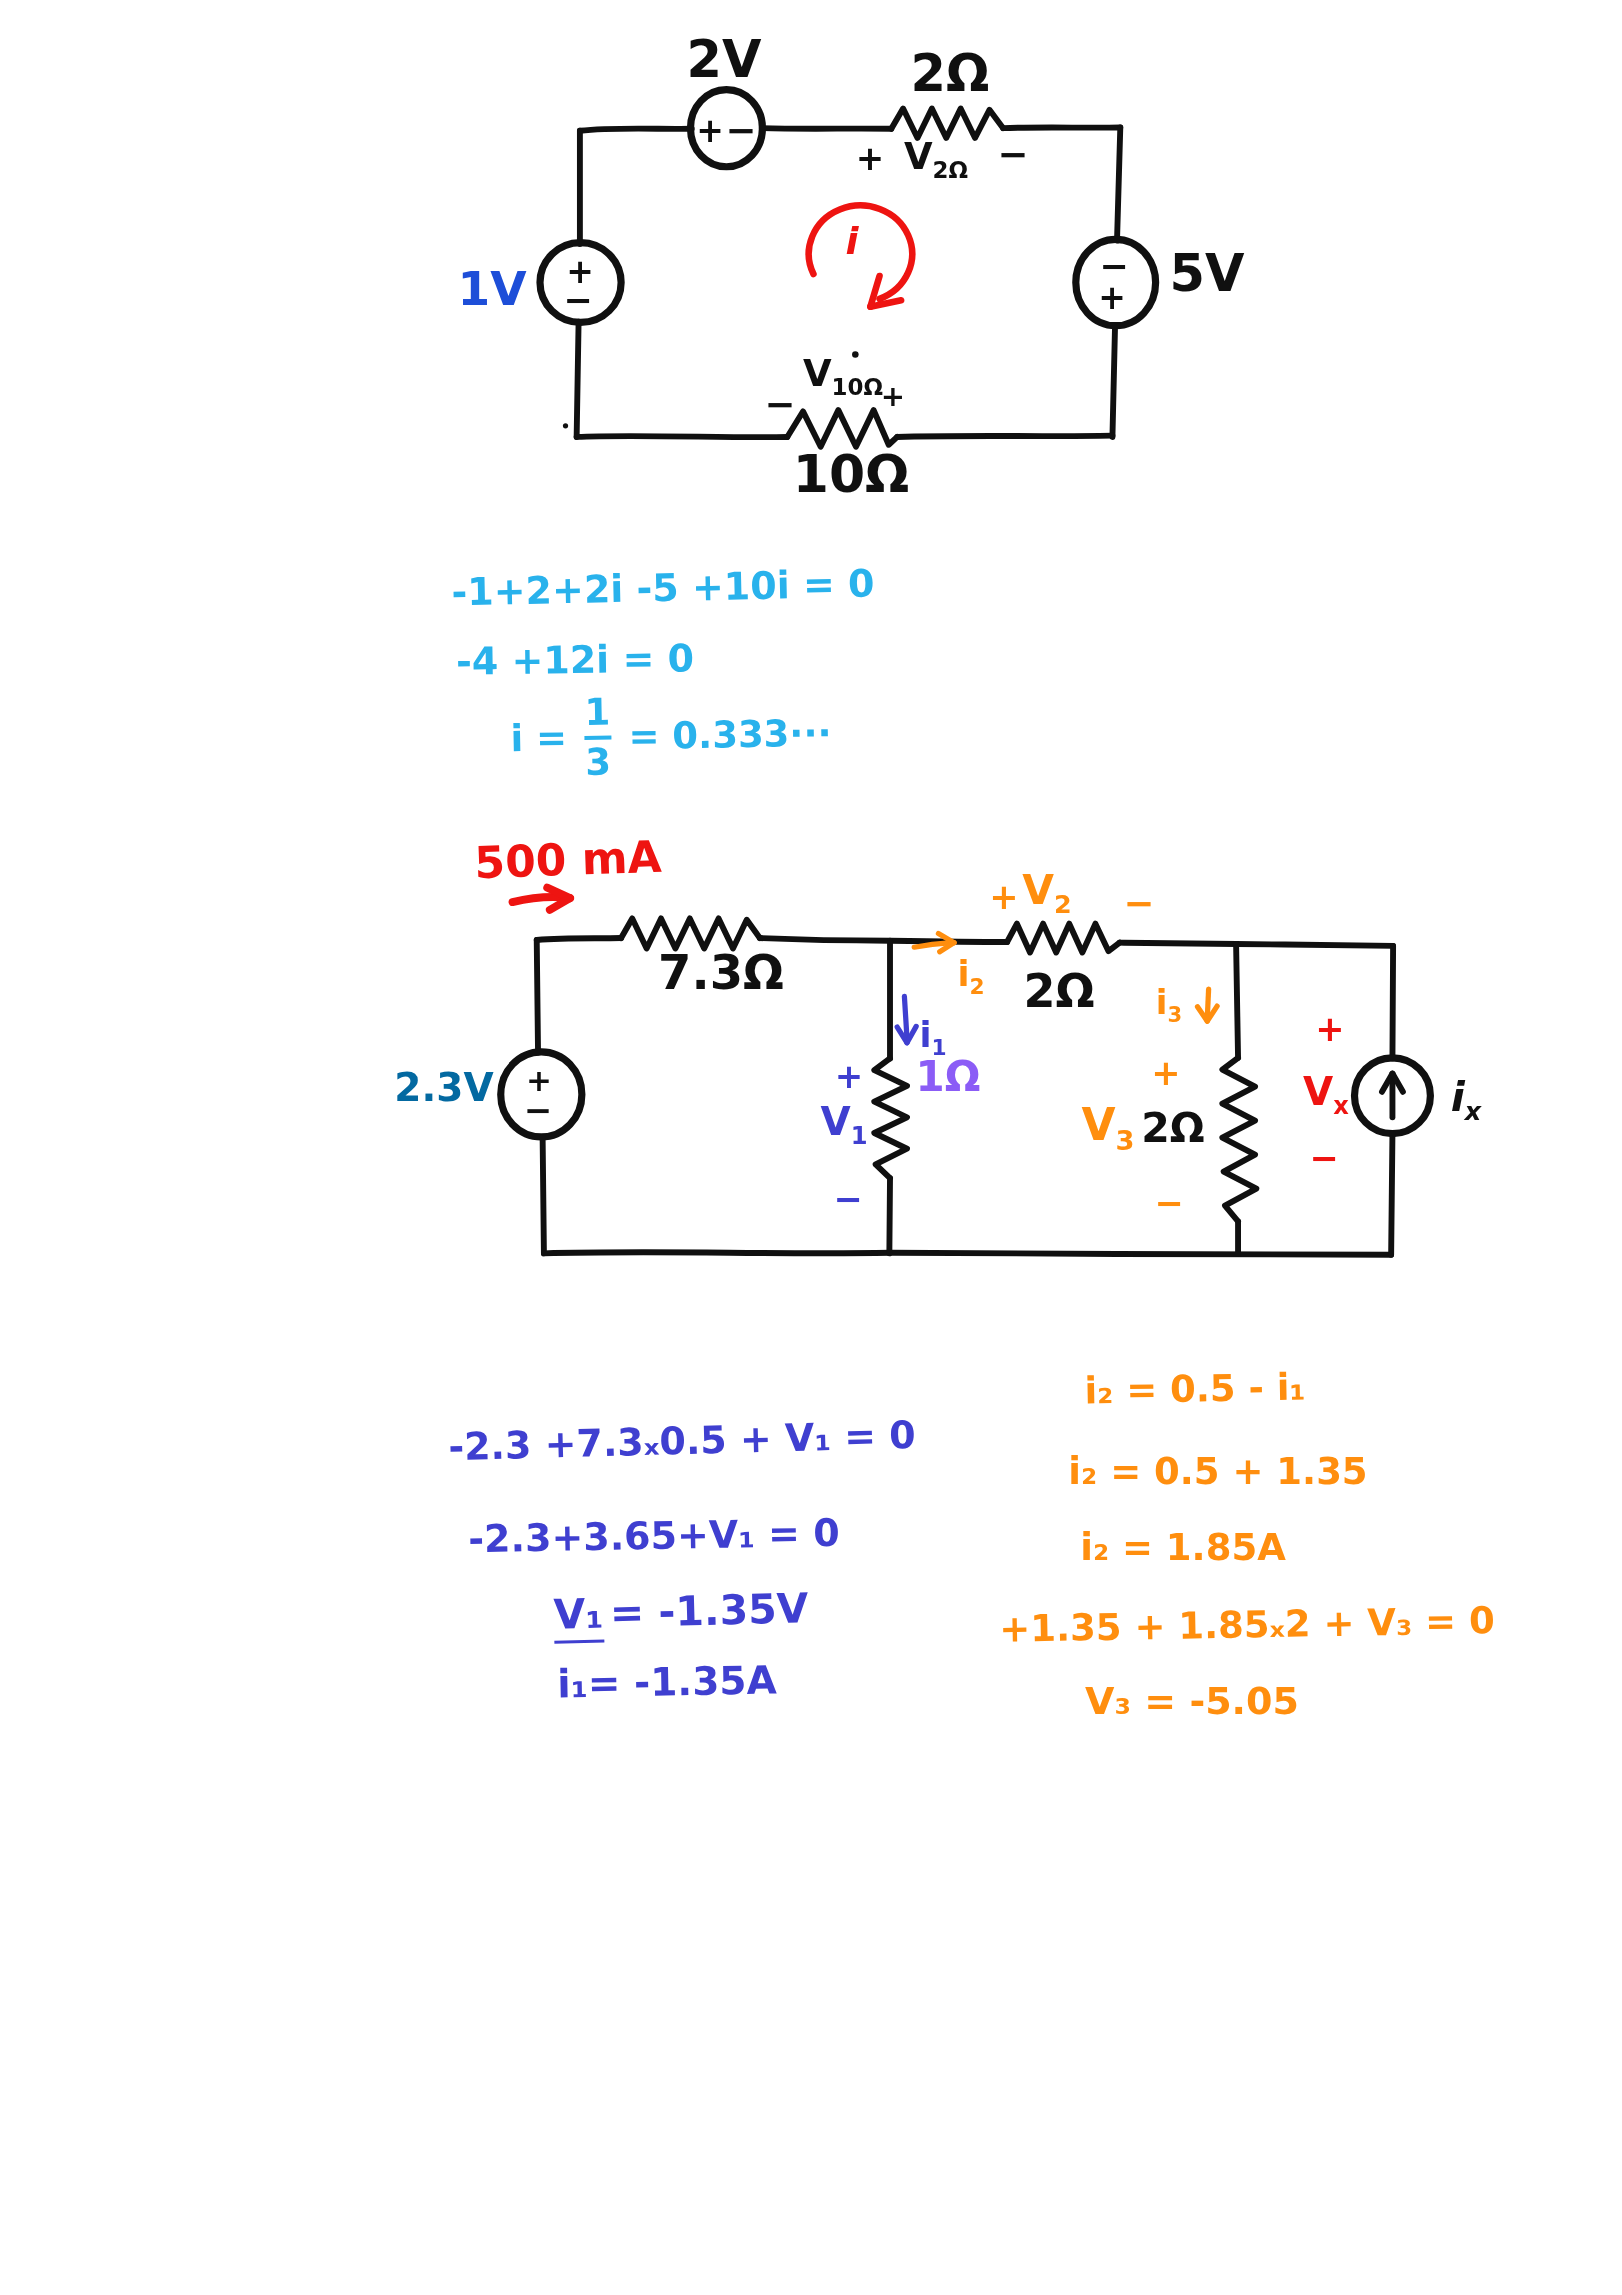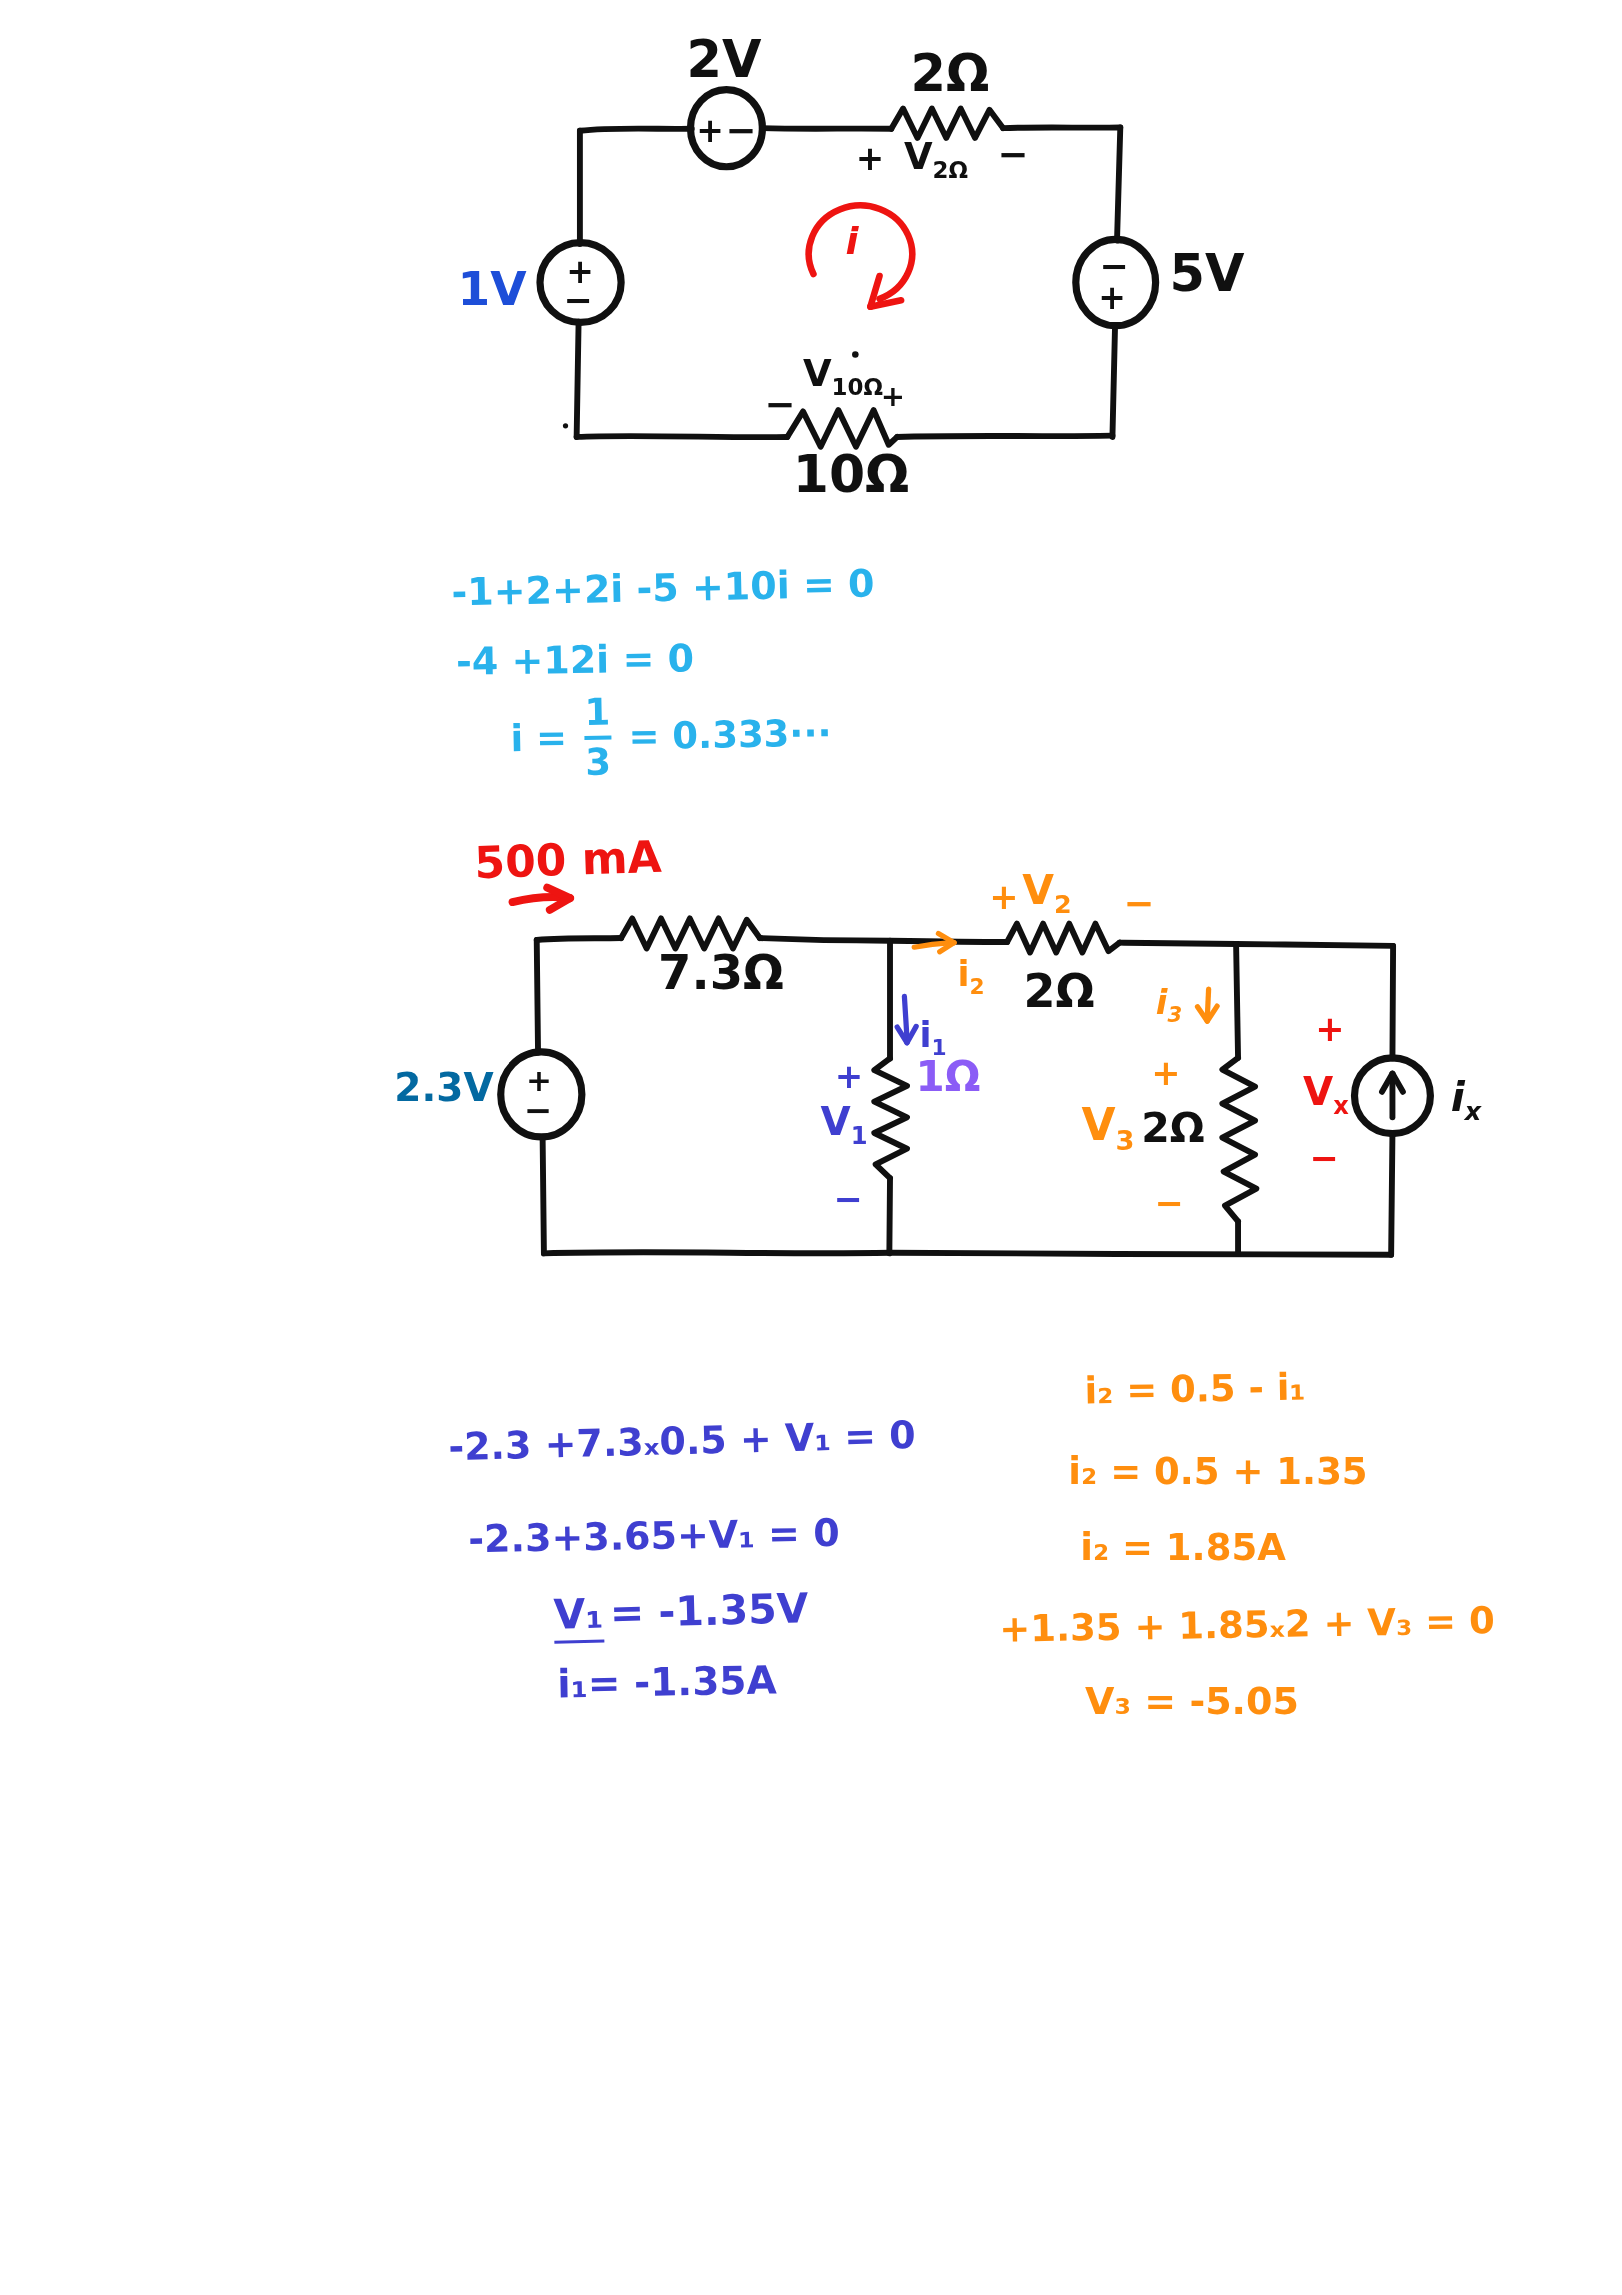--- a/index.html
+++ b/index.html
@@ -127,21 +127,21 @@
   </div>
 
   <div class="lbl" style="left:568px;top:847px;font-size:44px;color:#ee1411;transform:translate(-50%,-50%) rotate(-2deg)">500 mA</div>
   <div class="lbl" style="left:721px;top:959px;font-size:48px;color:#101010">7.3Ω</div>
   <div class="lbl" style="left:444px;top:1074px;font-size:39px;color:#0369a1">2.3V</div>
   <div class="lbl" style="left:539px;top:1067px;font-size:31px;color:#101010">+</div>
   <div class="lbl" style="left:538px;top:1097px;font-size:34px;color:#101010">−</div>
 
   <div class="lbl" style="left:971px;top:964px;font-size:35px;color:#ff8e0e;"><span>i</span><sub>2</sub></div>
   <div class="lbl" style="left:933px;top:1025px;font-size:35px;color:#3f3fd0;"><span>i</span><sub>1</sub></div>
-  <div class="lbl" style="left:1169px;top:992px;font-size:34px;color:#ff8e0e;font-style:italic"><span>i</span><sub>3</sub></div>
+  <div class="lbl" style="left:1169px;top:992px;font-size:34px;color:#ff8e0e;"><span>i</span><sub>3</sub></div>
 
   <div class="lbl" style="left:1059px;top:978px;font-size:46px;color:#101010">2Ω</div>
   <div class="lbl" style="left:1004px;top:884px;font-size:35px;color:#ff8e0e">+</div>
   <div class="lbl" style="left:1047px;top:881px;font-size:41px;color:#ff8e0e"><span>V</span><sub>2</sub></div>
   <div class="lbl" style="left:1139px;top:890px;font-size:37px;color:#ff8e0e">−</div>
 
   <div class="lbl" style="left:849px;top:1063px;font-size:34px;color:#3f3fd0">+</div>
   <div class="lbl" style="left:844px;top:1112px;font-size:39px;color:#3f3fd0"><span>V</span><sub>1</sub></div>
   <div class="lbl" style="left:848px;top:1186px;font-size:35px;color:#3f3fd0">−</div>
   <div class="lbl" style="left:948px;top:1064px;font-size:42px;color:#8b5cf6">1Ω</div>

